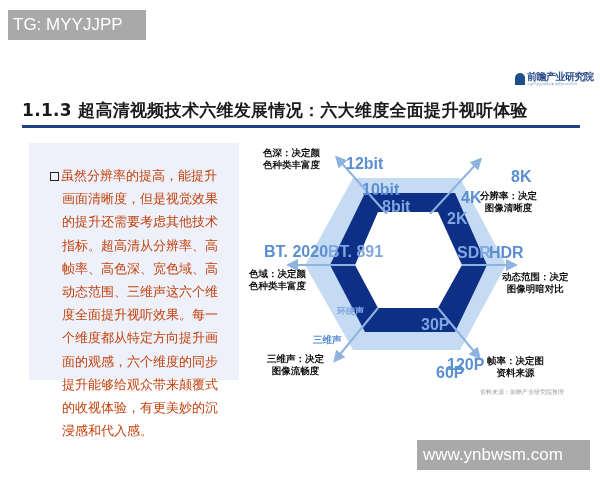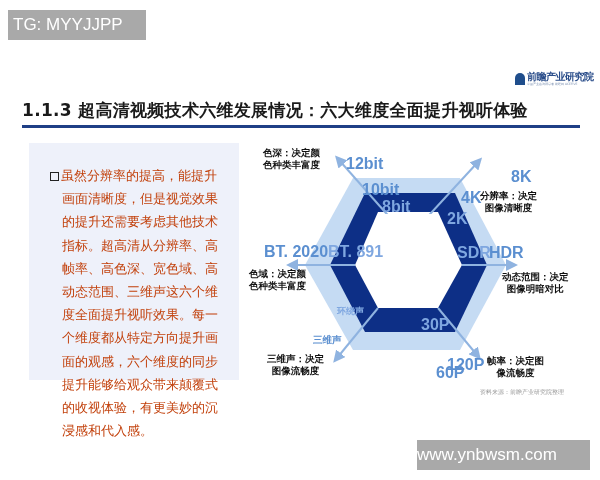--- a/index.html
+++ b/index.html
@@ -1,18 +1,18 @@
 <!DOCTYPE html>
 <html><head>
 <meta charset="utf-8">
 <style>
   html, body { margin:0; padding:0; }
   body { width:600px; height:480px; background:#ffffff; position:relative; overflow:hidden; font-family:"DejaVu Sans", sans-serif; }
   .wm-top { position:absolute; left:8px; top:10px; width:138px; height:30px; background:#a9a9a9; color:#ffffff; font-family:"Liberation Sans", sans-serif; font-size:17px; line-height:30px; padding-left:5px; box-sizing:border-box; }
-  .wm-bottom { position:absolute; left:417px; top:440px; width:173px; height:30px; background:#a9a9a9; color:#ffffff; font-family:"Liberation Sans", sans-serif; font-size:17px; line-height:30px; box-sizing:border-box; }
+  .wm-bottom { position:absolute; left:417px; top:440px; width:173px; height:30px; background:#a9a9a9; color:#ffffff; font-family:"Liberation Sans", sans-serif; font-size:17px; line-height:30px; padding-left:6px; box-sizing:border-box; }
   .logo { position:absolute; left:515px; top:70px; width:80px; height:20px; }
   .logo-mark { position:absolute; left:0; top:3px; width:10px; height:12px; border-radius:6px 6px 0 0; background:#1f4e8c; }
   .logo-text { position:absolute; left:12px; top:0px; font-size:10px; color:#2a4d8a; font-weight:bold; white-space:nowrap; letter-spacing:-0.5px; }
   .logo-sub { position:absolute; left:12px; top:12px; font-size:3px; color:#7a8fb0; white-space:nowrap; }
   .title { position:absolute; left:22px; top:99px; font-size:17px; font-weight:bold; color:#1a1a1a; white-space:nowrap; letter-spacing:0.3px; }
   .title-rule { position:absolute; left:22px; top:125px; width:558px; height:3px; background:#1f3f86; }
   .textbox { position:absolute; left:29px; top:143px; width:210px; height:237px; background:#eef1fa; box-sizing:border-box; padding:5px 5px 0 5px; }
   .para { font-size:13px; color:#c2410c; line-height:23.2px; margin:16px; text-indent:0; }
   .bullet { display:inline-block; width:9px; height:9px; border:1.5px solid #222; box-sizing:border-box; margin-right:2px; vertical-align:-1px; }
   .para-body { display:block; padding-left:12px; text-indent:-12px; }
@@ -69,21 +69,21 @@
 <div class="lbl" style="left:480px;top:146px;text-align:center;margin-top:44px;">
   <div>分辨率：决定</div>
   <div>图像清晰度</div>
 </div>
 <div class="lbl" style="left:502px;top:271px;text-align:center;">
   <div>动态范围：决定</div>
   <div>图像明暗对比</div>
 </div>
 <div class="lbl" style="left:487px;top:355px;text-align:center;">
   <div>帧率：决定图</div>
-  <div>像流畅度</div>
+  <div>资料来源</div>
 </div>
 <div class="lbl" style="left:267px;top:353px;text-align:center;">
   <div>三维声：决定</div>
   <div>图像流畅度</div>
 </div>
 <div class="lbl" style="left:249px;top:268px;text-align:right;">
   <div>色域：决定颜</div>
   <div>色种类丰富度</div>
 </div>
 

